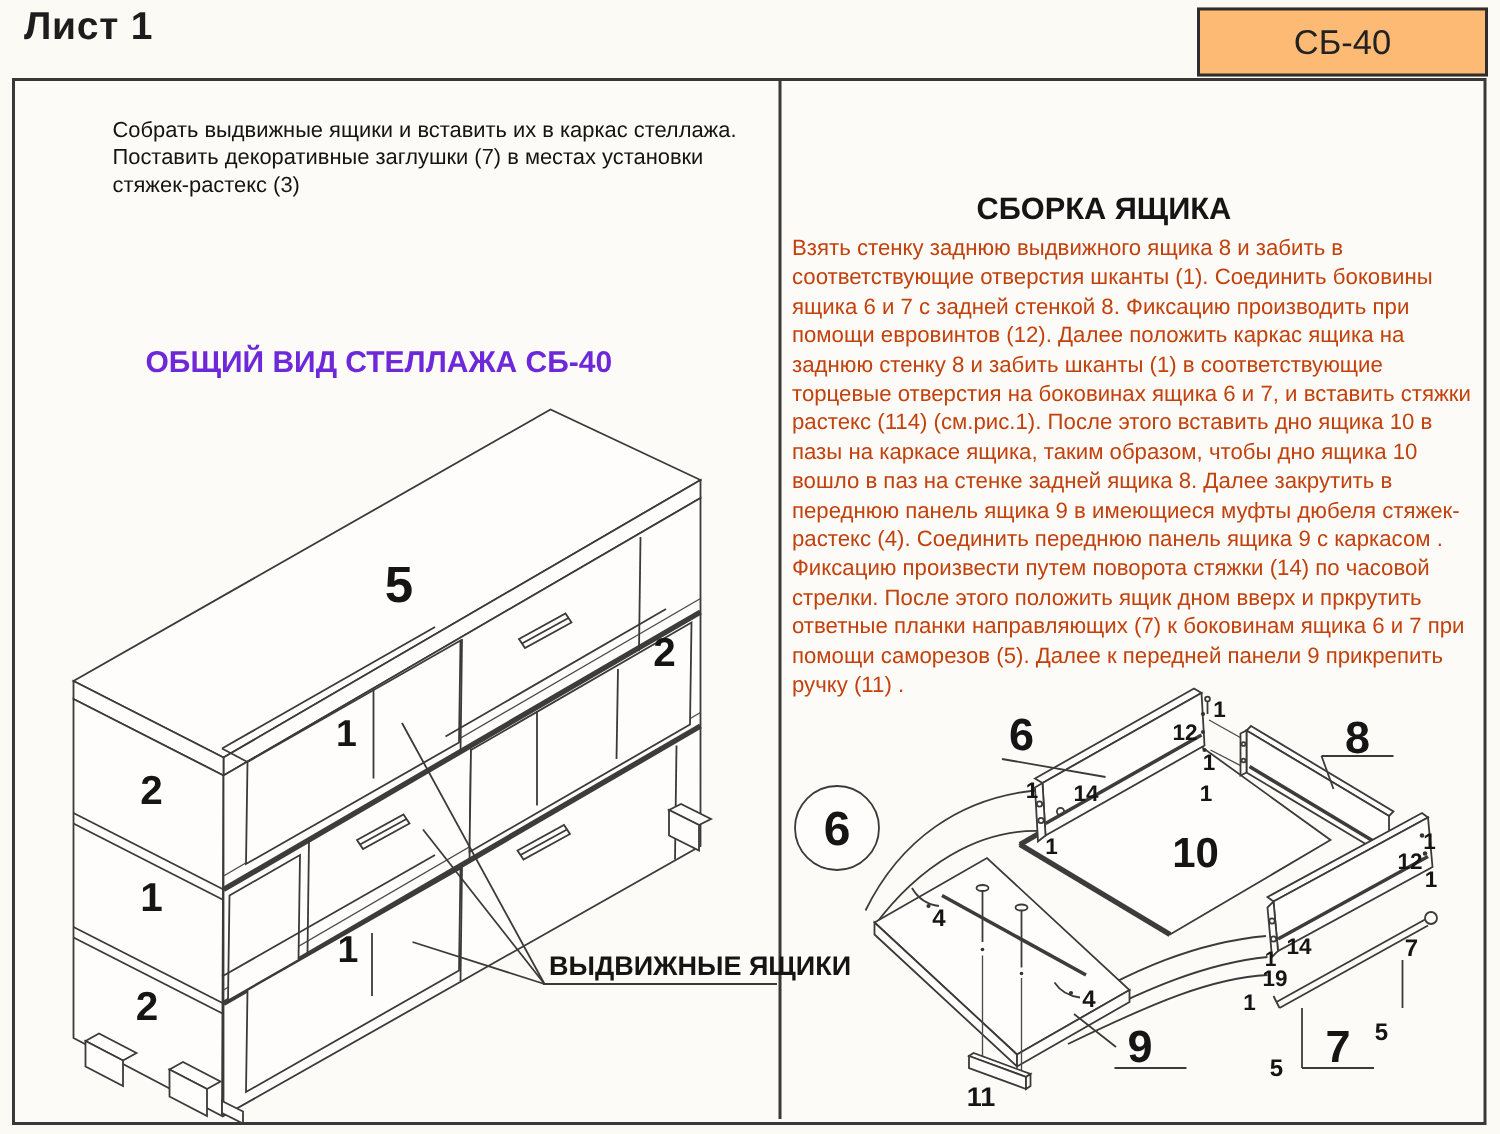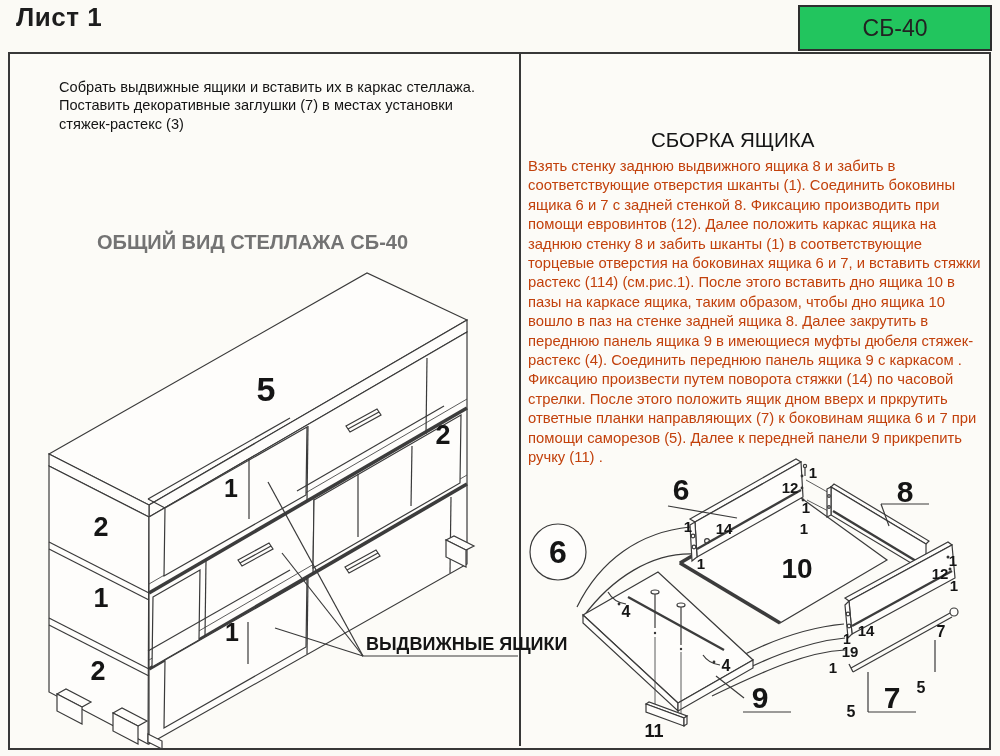--- a/index.html
+++ b/index.html
@@ -5,28 +5,28 @@
   html,body{margin:0;padding:0}
   body{
     width:1000px;height:756px;position:relative;overflow:hidden;
     background:#fbfaf5;color:#1d1d1d;
     font-family:"Liberation Sans", sans-serif;
   }
   .abs{position:absolute}
   #sheetTitle{left:16px;top:2px;font-size:26px;font-weight:bold;letter-spacing:.5px}
   #modelBox{
     left:798px;top:5px;width:190px;height:42px;border:2px solid #2e2e2e;
-    background:#22c55e;display:flex;align-items:center;justify-content:center;
+    background:#fdba74;display:flex;align-items:center;justify-content:center;
     font-size:23px;color:#222;
   }
   #mainBox{left:8px;top:52px;width:979px;height:694px;border:2px solid #383838;background:#fcfbf7}
   #divider{left:519px;top:54px;width:2px;height:692px;background:#383838}
-  #intro{left:59px;top:78px;width:420px;font-size:14.6px;line-height:18.4px;color:#141414}
-  #drawTitle{left:97px;top:231px;font-size:20px;font-weight:bold;color:#737373}
-  #asmHead{left:651px;top:128px;font-size:20.5px;font-weight:normal;color:#151515}
+  #intro{left:75px;top:78px;width:420px;font-size:14.6px;line-height:18.4px;color:#141414}
+  #drawTitle{left:97px;top:231px;font-size:20px;font-weight:bold;color:#6d28d9}
+  #asmHead{left:651px;top:128px;font-size:20.5px;font-weight:bold;color:#151515}
   #asmBody{left:528px;top:157px;width:456px;font-size:14.8px;line-height:19.4px;color:#c2410c}
   #fig{left:0;top:0;pointer-events:none}
   svg text{font-family:"Liberation Sans",sans-serif;font-weight:bold;fill:#151515}
   .ln{stroke:#3a3a3a;stroke-width:1.2;fill:none}
   .fw{fill:#fefdfb;stroke:#3a3a3a;stroke-width:1.2}
   .thick{stroke:#3c3c3c;stroke-width:3.6;fill:none}
   .g2{stroke:#3c3c3c;stroke-width:2.4;fill:none}
   .thin{stroke:#4a4a4a;stroke-width:.9;fill:none}
   .dot{fill:#333;stroke:none}
 </style>

